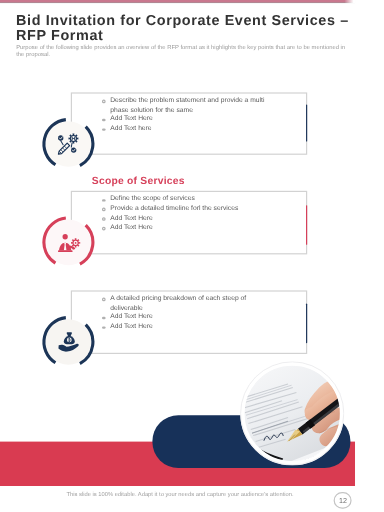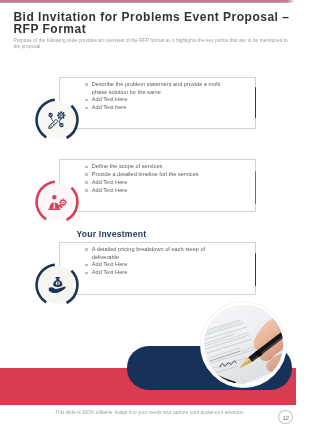--- a/index.html
+++ b/index.html
@@ -49,21 +49,21 @@
   .pagenum{position:absolute;left:278.4px;top:409.6px;width:14.9px;height:14.7px;border-radius:50%;
            border:0.55px solid #c4c4c4;color:#6f6f6f;font-size:6px;text-align:center;
            line-height:14.0px;box-sizing:border-box;}
 </style>
 </head>
 <body>
 
 <div class="slide">
   <div class="topbar"></div>
   <div class="topbar-fade"></div>
-  <div class="title">Bid Invitation for Problems Event Proposal – RFP Format</div>
+  <div class="title">Bid Invitation for Corporate Event Services – RFP Format</div>
   <div class="subtitle">Purpose of the following slide provides an overview of the RFP format as it highlights the key points that are to be mentioned in the proposal.</div>
 
   <div class="badge" style="left:34.4px;top:97px">
     <svg viewBox="0 0 46 46" xmlns="http://www.w3.org/2000/svg">
       <circle cx="23" cy="23" r="19" fill="#faf8f5"></circle>
       <path d="M20.87 2.71 A20.4 20.4 0 0 0 12.19 40.30" fill="none" stroke="#1c3557" stroke-width="2.6" stroke-linecap="butt"></path>
       <path d="M37.42 8.58 A20.4 20.4 0 0 1 32.58 41.01" fill="none" stroke="#1c3557" stroke-width="2.6" stroke-linecap="butt"></path>
       <g stroke="#1c3557" fill="none" stroke-width="1">
 
         <path d="M16.6 20.2 L18.6 23.6 M26.1 21.9 L25.4 25.6" stroke-width="0.85" stroke-linecap="round"></path>
@@ -108,20 +108,21 @@
         <path d="M24.2 25.6 c2.6 0.2 4.2 1.5 4.6 3.0 l-2.0 0.5 c-0.4 -1.0 -1.4 -1.6 -2.9 -1.7 z"></path>
 
         <rect x="14.3" y="29.6" width="12.2" height="1.5" rx="0.7"></rect>
 
         <path d="M28.24 19.57 L29.76 19.57 L29.55 20.65 L30.56 21.07 L31.17 20.16 L32.24 21.23 L31.33 21.84 L31.75 22.85 L32.83 22.64 L32.83 24.16 L31.75 23.95 L31.33 24.96 L32.24 25.57 L31.17 26.64 L30.56 25.73 L29.55 26.15 L29.76 27.23 L28.24 27.23 L28.45 26.15 L27.44 25.73 L26.83 26.64 L25.76 25.57 L26.67 24.96 L26.25 23.95 L25.17 24.16 L25.17 22.64 L26.25 22.85 L26.67 21.84 L25.76 21.23 L26.83 20.16 L27.44 21.07 L28.45 20.65 Z"></path>
         <circle cx="29.0" cy="23.4" r="1.7" fill="#fdf7f8"></circle>
         <circle cx="29.0" cy="23.4" r="0.75"></circle>
       </g>
     </svg>
   </div>
+  <div class="head red" style="left:76.5px;top:144.5px">Scope of Services</div>
   <div class="box" style="left:59.2px;top:159.3px;width:196.5px;height:53px"></div>
   <div class="bar" style="left:254.7px;top:170.9px;height:33px;background:#d6405a"></div>
   <ul class="bullets" style="left:91.8px;top:163.2px;width:136px">
     <li><span class="dot"></span><span>Define the scope of services</span></li>
     <li><span class="dot"></span><span>Provide a detailed timeline forl the services</span></li>
     <li><span class="dot"></span><span>Add Text Here</span></li>
     <li><span class="dot"></span><span>Add Text Here</span></li>
   </ul>
 
   <div class="badge" style="left:34.4px;top:261.5px">
@@ -136,21 +137,20 @@
 
         <path d="M23.75 17.5 c-3.1 0.9 -4.6 3.0 -4.6 5.0 c0 1.6 1.3 2.4 4.6 2.4 c3.3 0 4.6 -0.8 4.6 -2.4 c0 -2.0 -1.5 -4.1 -4.6 -5.0 z"></path>
         <circle cx="23.75" cy="21.3" r="2.0" fill="#f7f5f2"></circle>
         <path d="M23.1 19.9 L24.4 19.9 M23.1 22.7 L24.4 22.7 M23.75 19.5 L23.75 23.1" stroke="#1c3557" stroke-width="0.5" fill="none"></path>
         <path d="M22.95 20.7 q0.8 -0.65 1.6 0 q-0.8 0.6 0 1.25 q-0.8 0.65 -1.6 0" fill="none" stroke="#1c3557" stroke-width="0.5"></path>
 
         <path d="M14.9 25.8 c1.3 -0.7 2.6 -0.8 3.9 -0.3 c1.0 0.4 1.8 0.9 2.6 1.4 c2.5 -0.1 5.3 -0.9 8.2 -2.2 c1.6 -0.7 2.8 0.7 1.5 1.9 c-2.8 2.6 -5.8 4.1 -9.0 4.4 c-2.8 0.3 -5.3 -0.6 -7.4 -2.5 z"></path>
       </g>
     </svg>
   </div>
-  <div class="head navy" style="left:76.5px;top:228.5px">Your Investment</div>
   <div class="box" style="left:59.2px;top:241.8px;width:196.5px;height:53px"></div>
   <div class="bar" style="left:254.7px;top:253.1px;height:32.5px;background:#22395c"></div>
   <ul class="bullets" style="left:91.8px;top:245.6px;width:136px">
     <li><span class="dot"></span><span>A detailed pricing breakdown of each steep of deliverable</span></li>
     <li><span class="dot"></span><span>Add Text Here</span></li>
     <li><span class="dot"></span><span>Add Text Here</span></li>
   </ul>
 
   <div class="redband"></div>
   <div class="navypill"></div>

